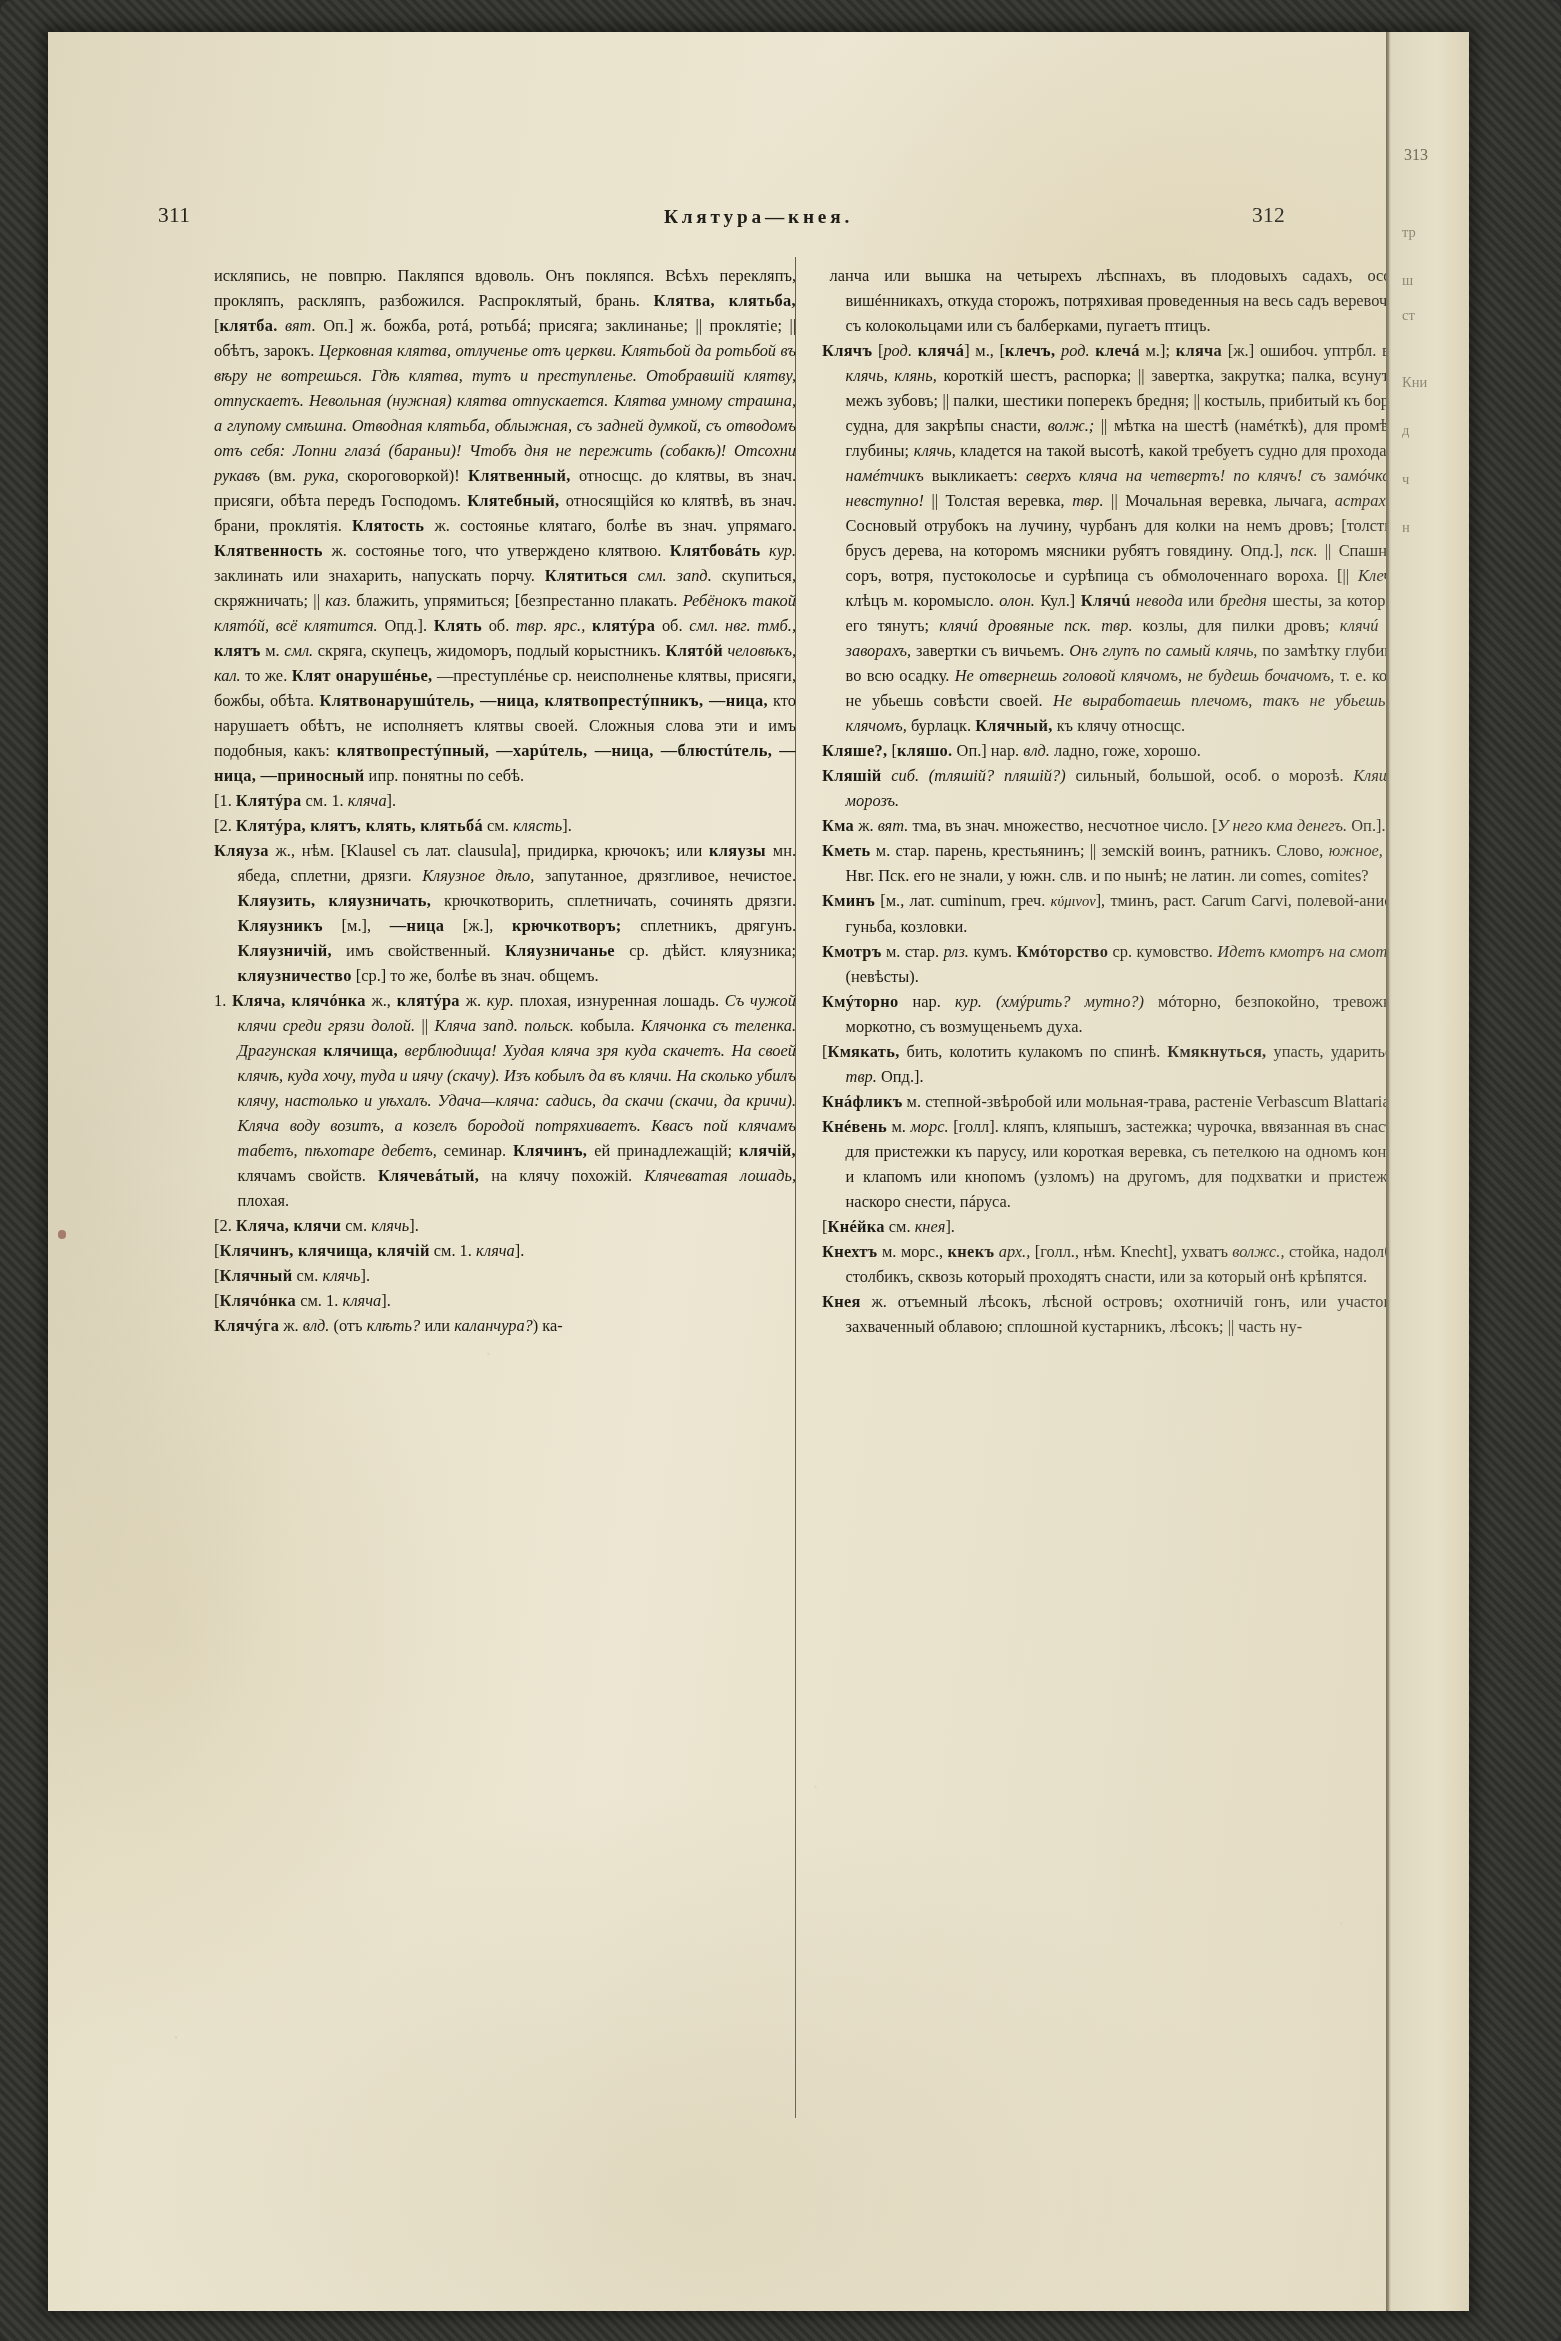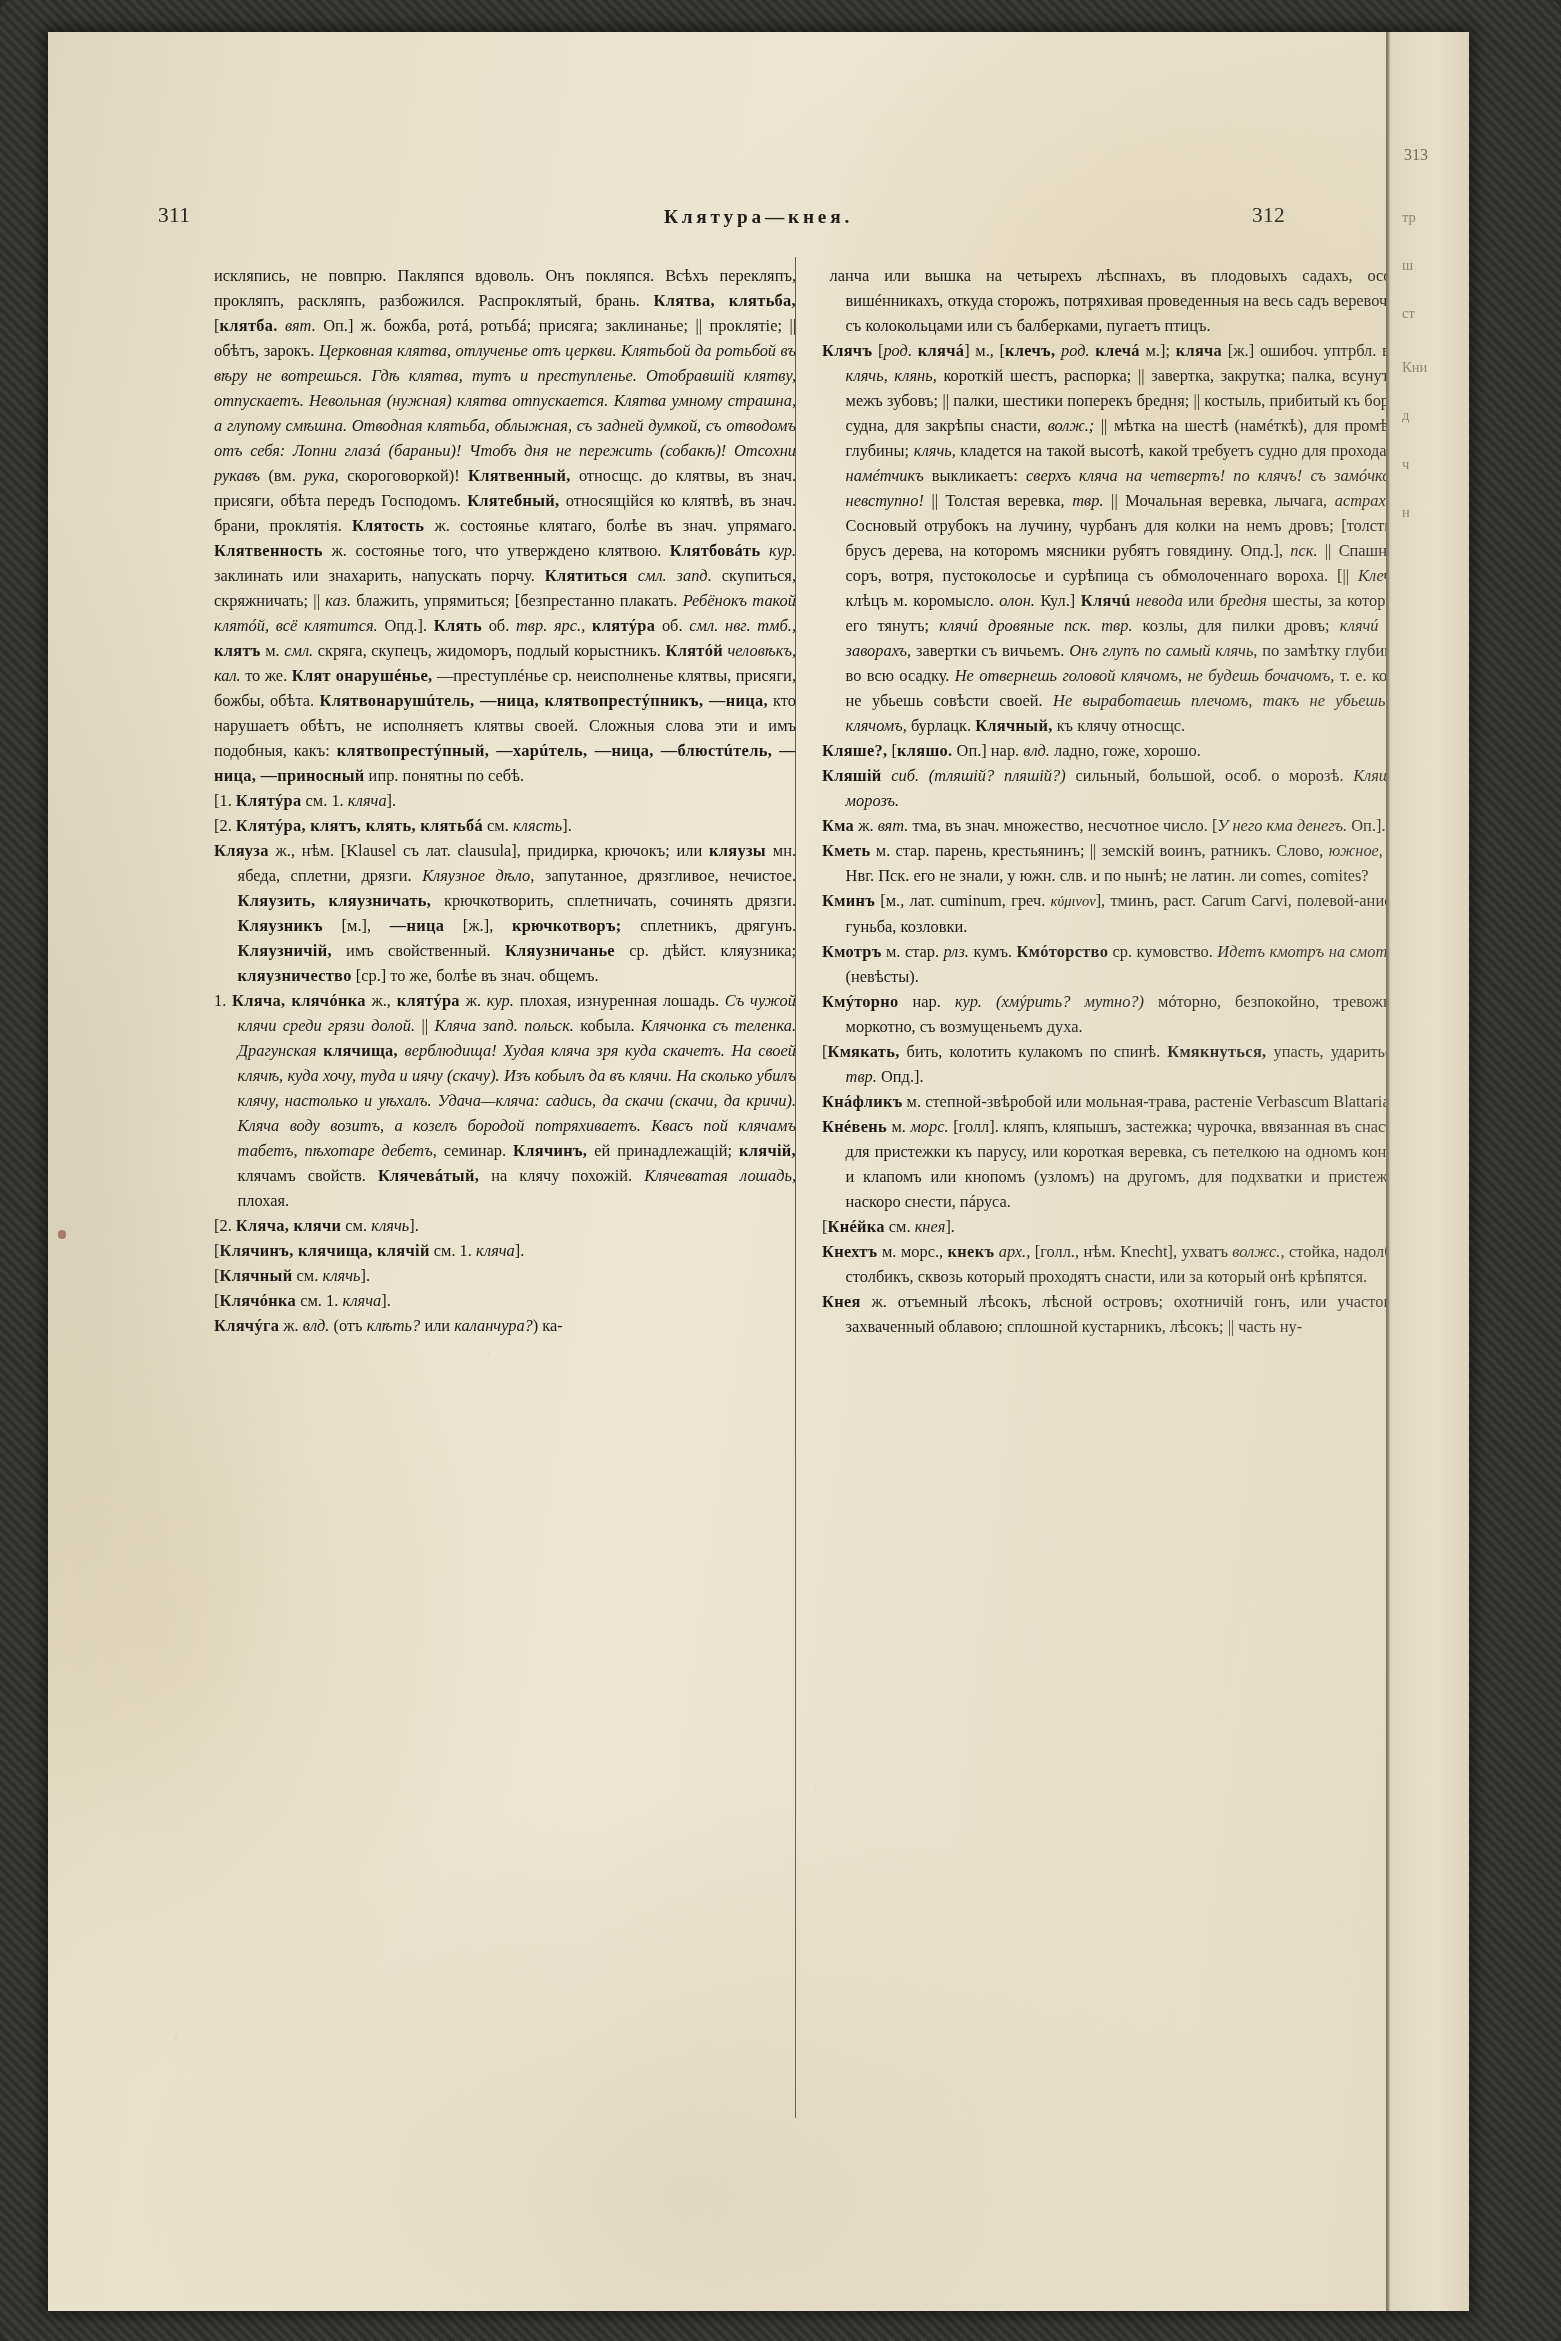--- a/index.html
+++ b/index.html
@@ -60,20 +60,21 @@
   #next-leaf .nl-num {
     position: absolute; left: 18px; top: 114px;
     font-family: "Liberation Serif", serif;
     font-size: 16px; color: #5e5744; opacity: .85;
   }
   #next-leaf .nl-line {
     position: absolute; left: 16px;
     font-family: "Liberation Serif", serif;
     font-size: 14.5px; color: #6a6350; opacity: .7;
     white-space: nowrap;
+    margin-top: 15px;
   }
   #next-leaf .nl-edge {
     position: absolute; left: 0; top: 0; bottom: 0; width: 4.8px;
     background: linear-gradient(90deg, rgba(60,52,36,.55), rgba(60,52,36,0));
   }
   
   #folio-left, #folio-right {
     position: absolute;
     font-family: "Liberation Serif", serif;
     font-size: 21.4px;
@@ -188,21 +189,21 @@
 
     <div class="spot" style="left:9.7px; top:1198px; width:8.6px; height:8.6px;"></div>
 
     <div id="ink-fade"></div>
 
     <div id="next-leaf">
       <div class="nl-edge"></div>
       <div class="nl-num">313</div>
       <div class="nl-line" style="top:177px;">тр</div>
       <div class="nl-line" style="top:225px;">ш</div>
-      <div class="nl-line" style="top:273px;">ст</div>
+      <div class="nl-line" style="top:260px;">ст</div>
       <div class="nl-line" style="top:327px;text-align:right;">Кни</div>
       <div class="nl-line" style="top:375px;">д</div>
       <div class="nl-line" style="top:424px;">ч</div>
       <div class="nl-line" style="top:472px;">н</div>
     </div>
 
   </div>
 </div>
 
 

